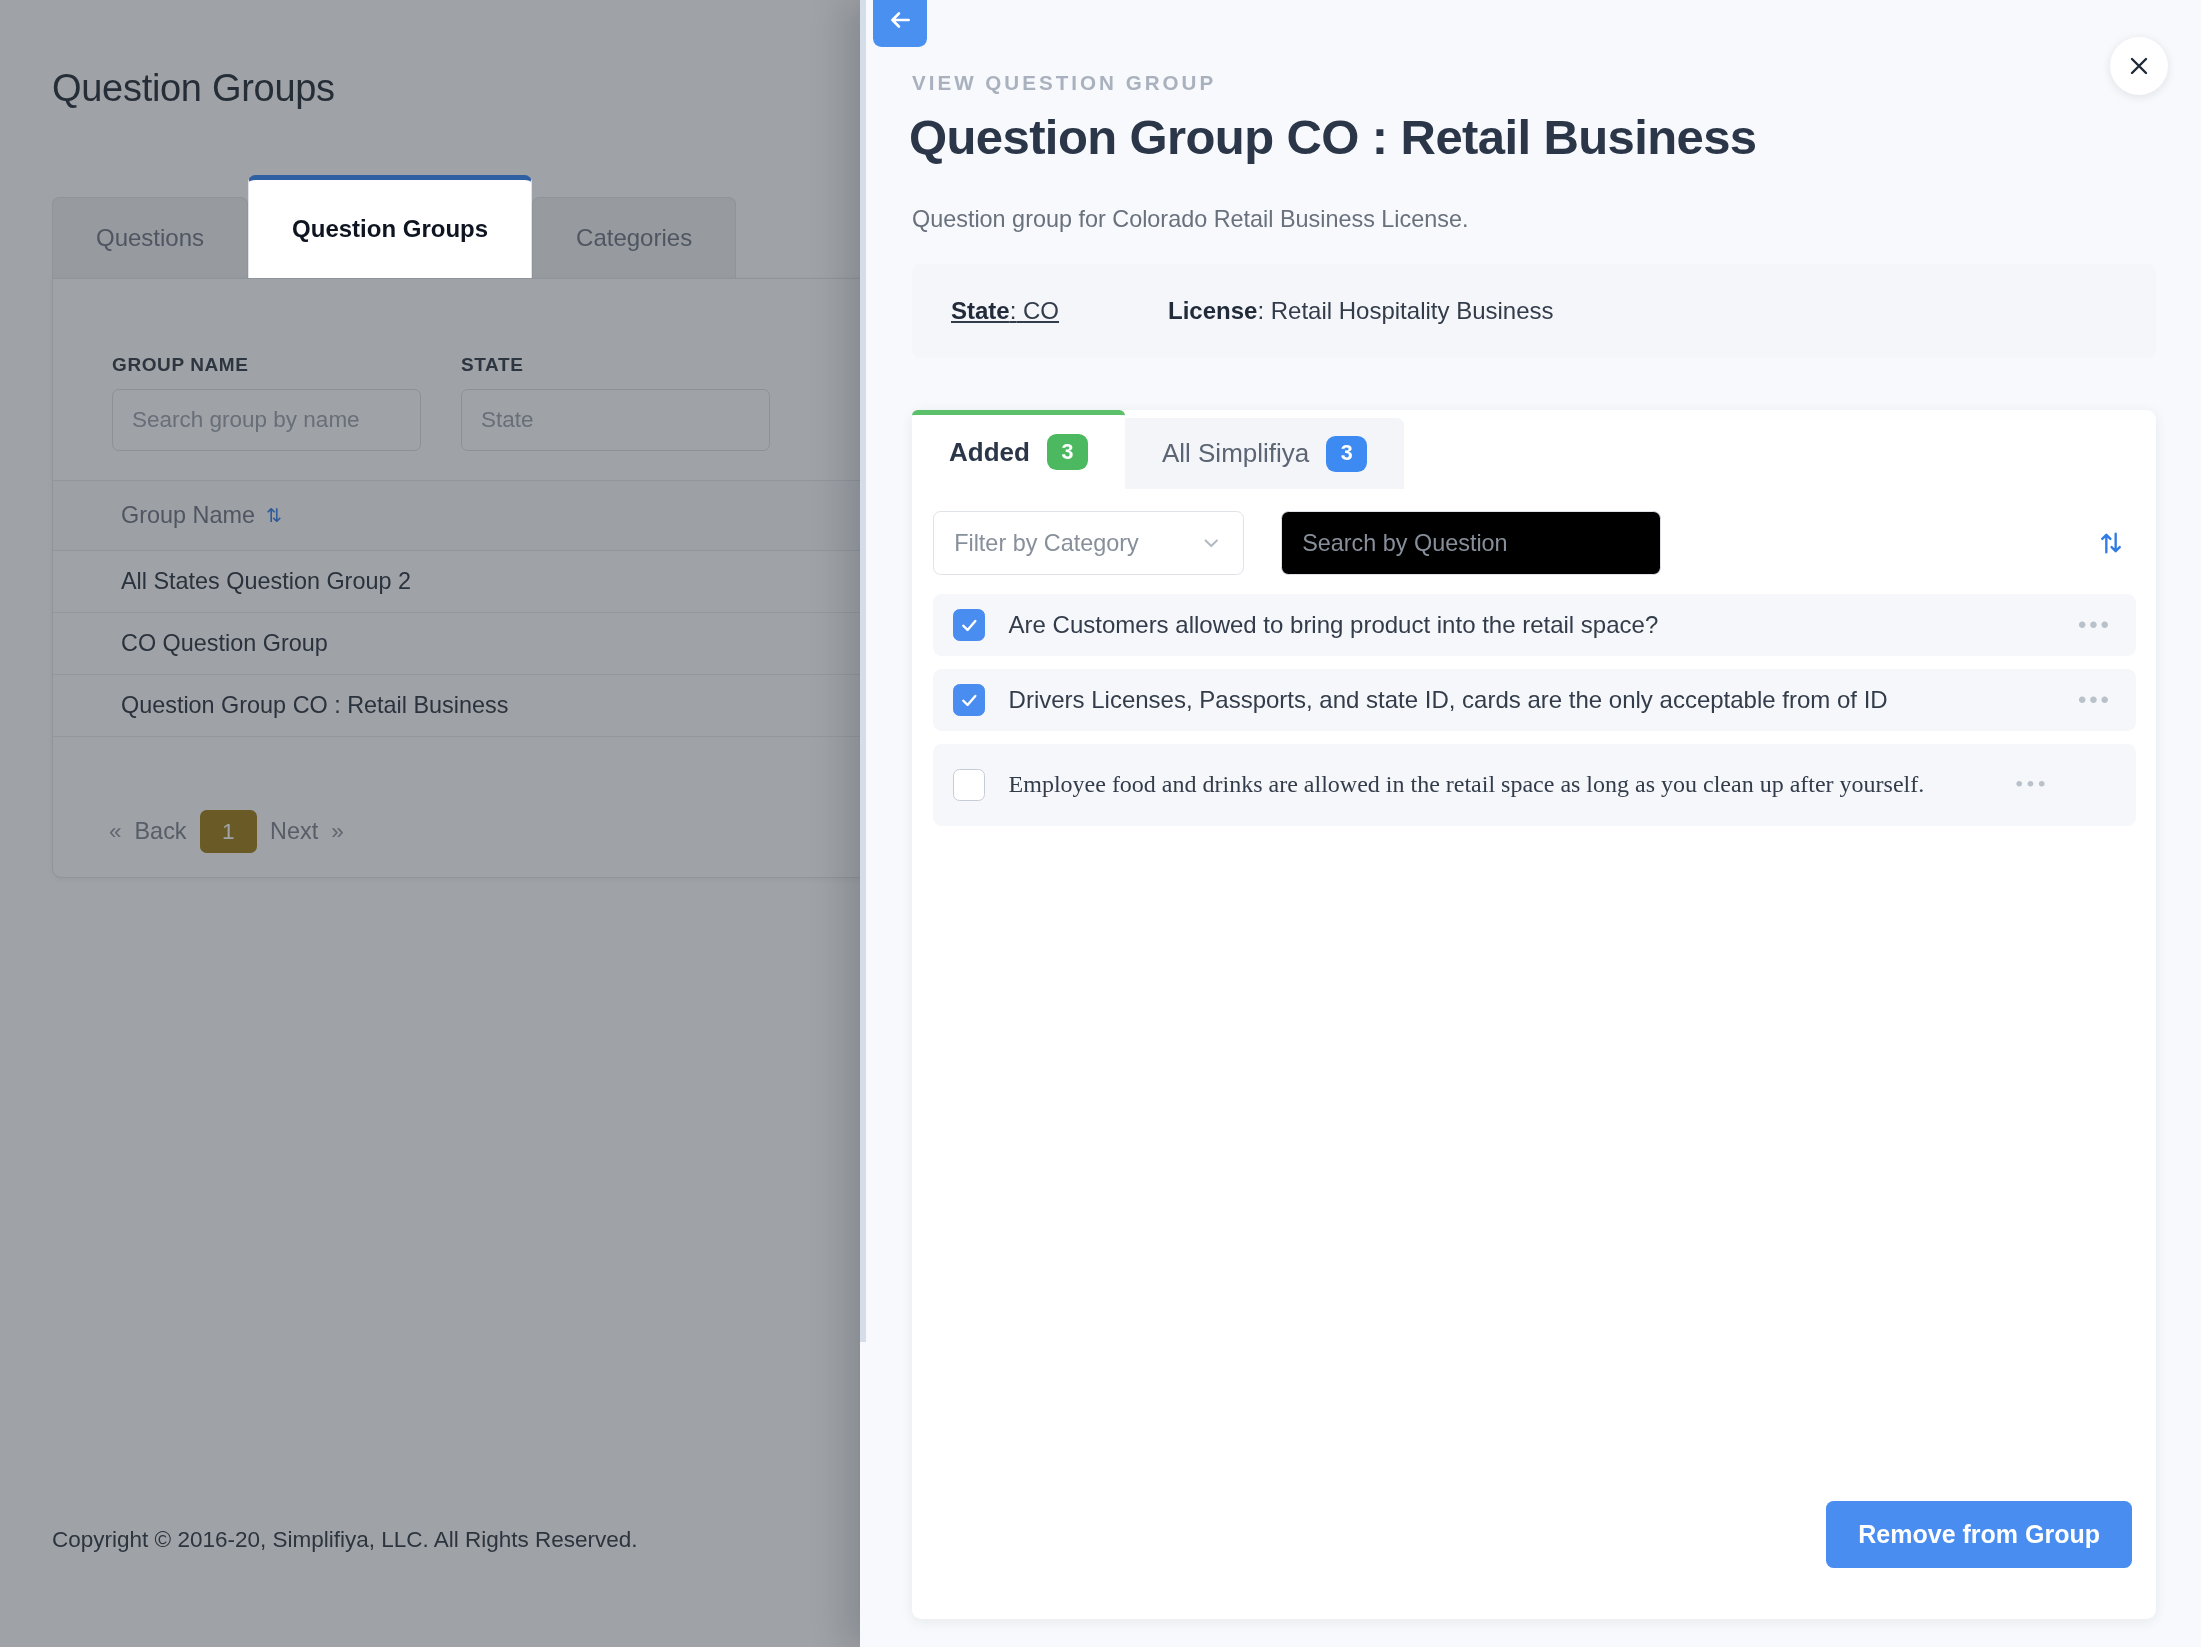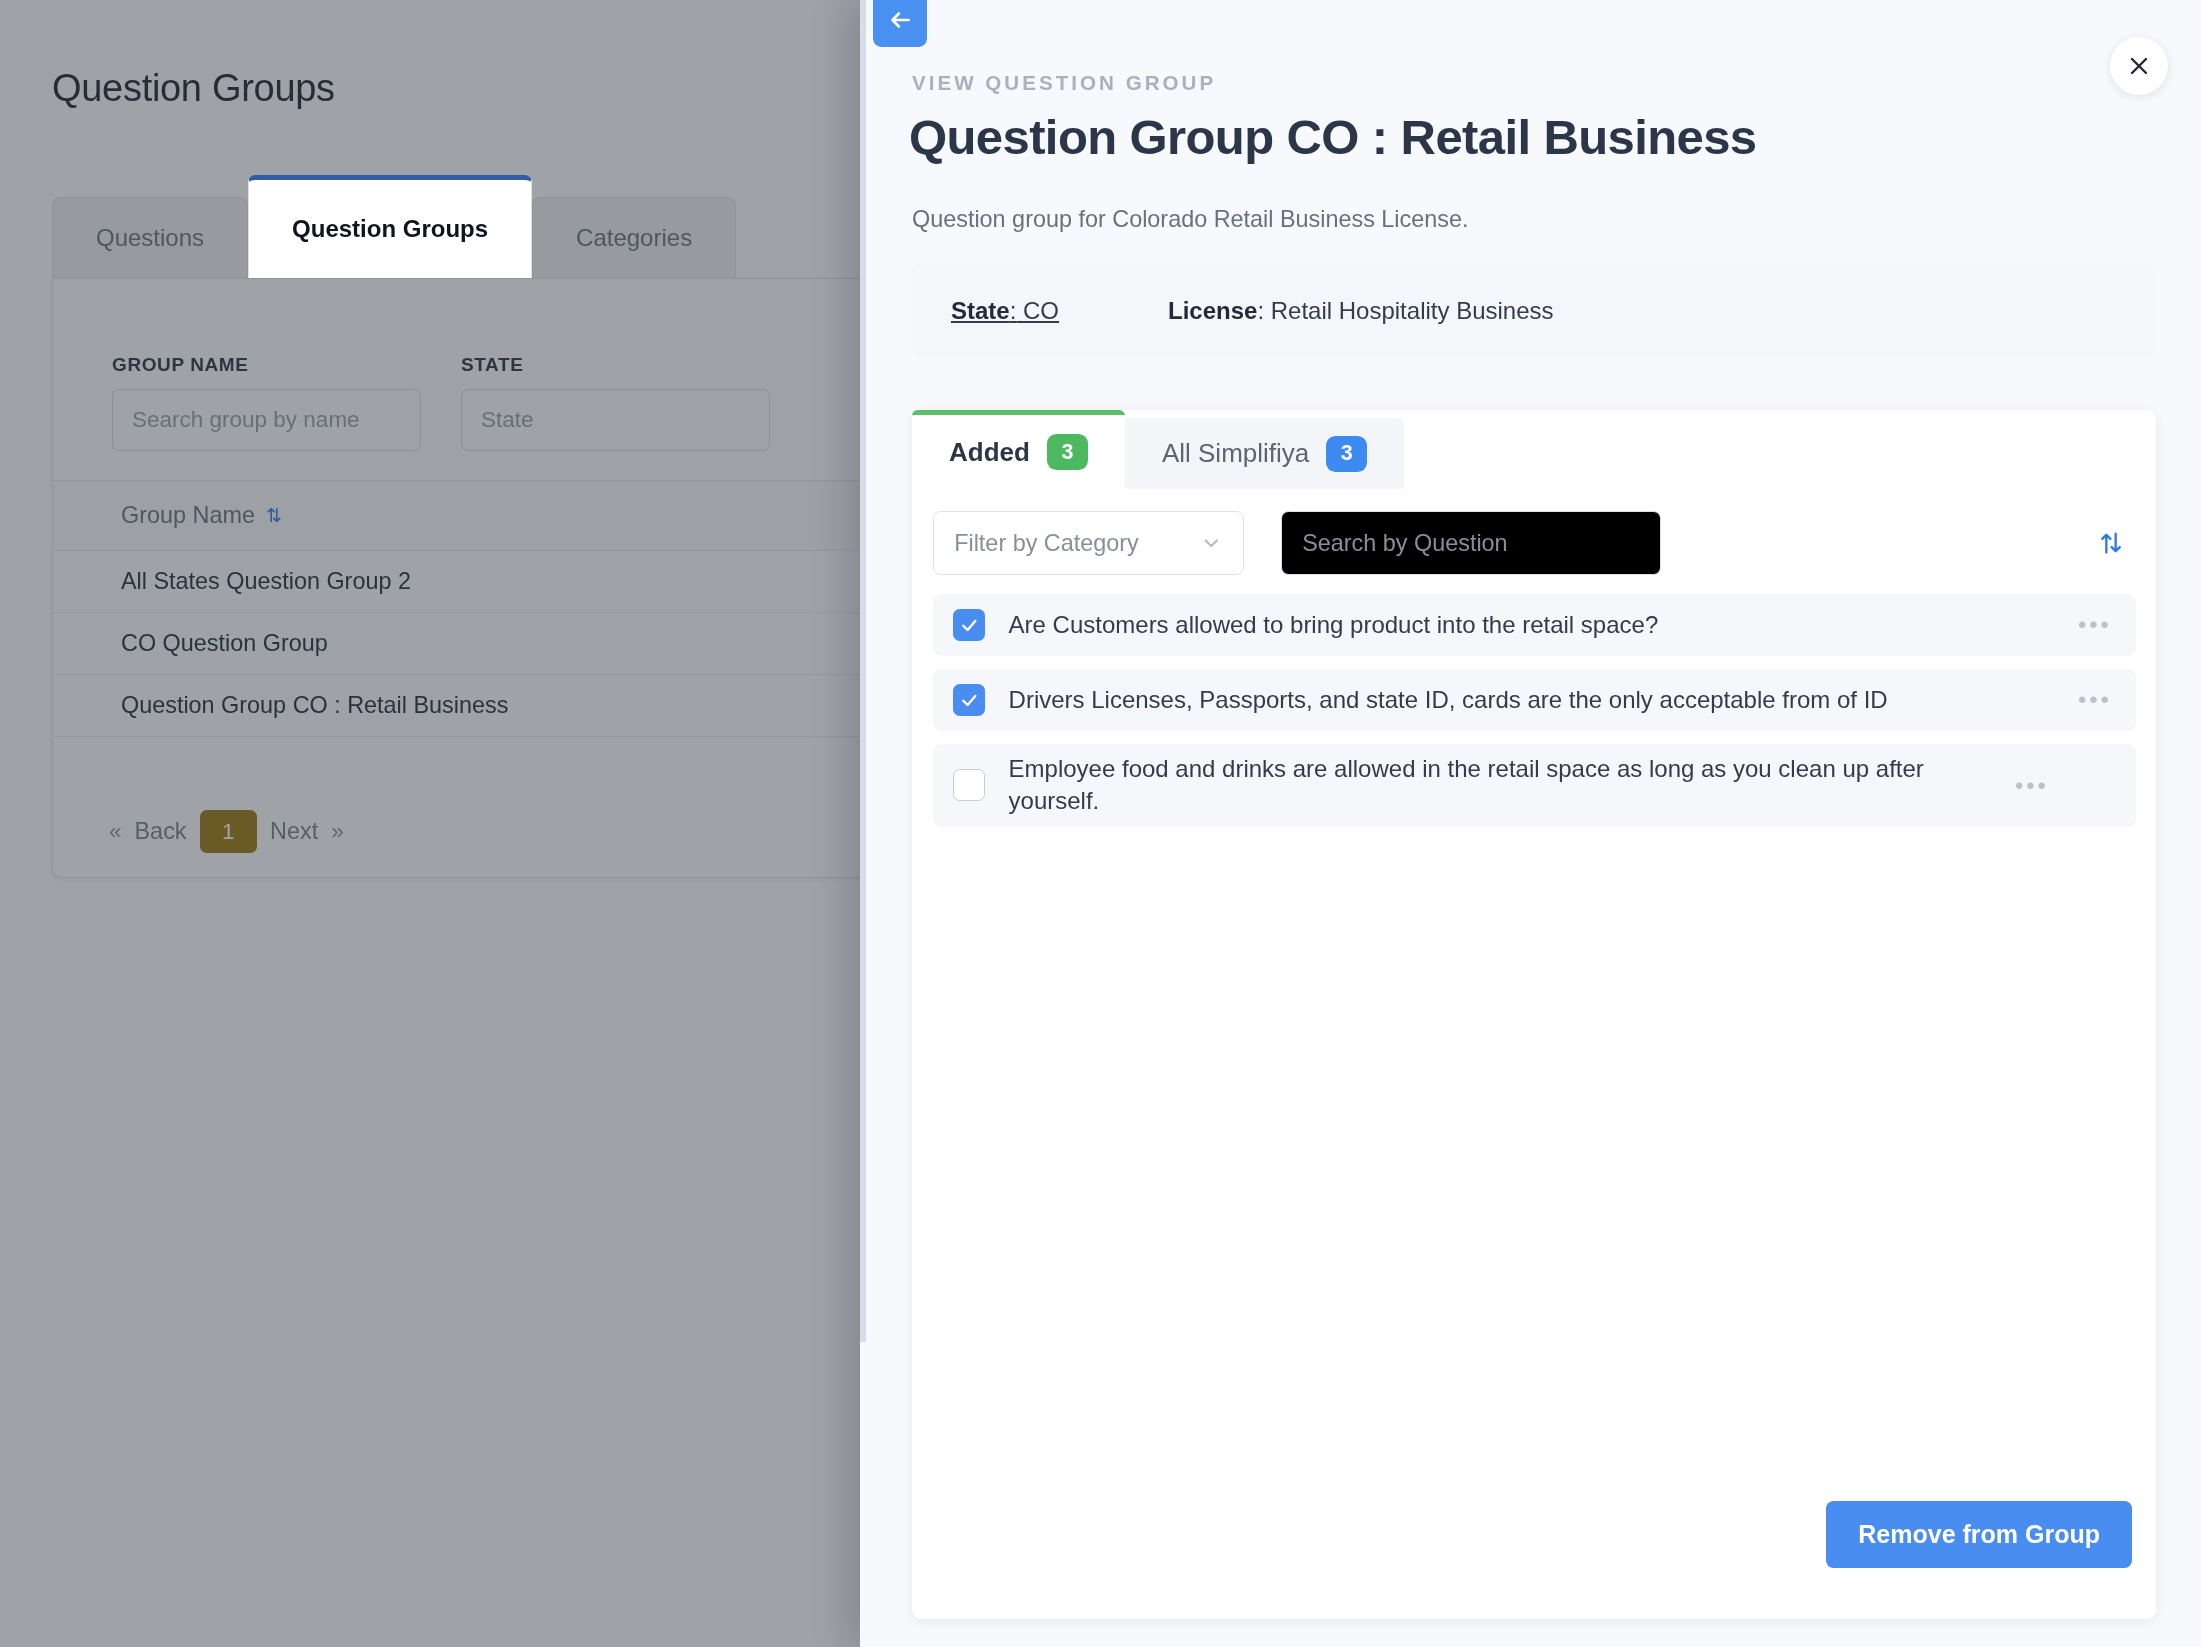--- a/index.html
+++ b/index.html
@@ -367,21 +367,21 @@
   }
   .qrow {
     display: flex;
     align-items: center;
     background: #f5f7fa;
     border-radius: 8.4px;
     margin-bottom: 13px;
     min-height: 62px;
     padding: 9.4px 0;
   }
-  .qrow.tall { min-height: 82px; }
+  .qrow.tall { min-height: 82px; font-family: Liberation Serif, serif; }
   .cbx {
     flex: 0 0 auto;
     margin-left: 20.6px;
     width: 32px;
     height: 32px;
     border-radius: 6.6px;
     border: 0.9px solid #c7cdd6;
     background: #ffffff;
     display: flex;
     align-items: center;
@@ -456,20 +456,21 @@
 
       <div id="bg-pagination">
         <span class="pg-chev">«</span>
         <span>Back</span>
         <span class="pg-num">1</span>
         <span>Next</span>
         <span class="pg-chev">»</span>
       </div>
     </div>
 
+    <div id="bg-footer">Copyright © 2016-20, Simplifiya, LLC. All Rights Reserved.</div>
   </div>
 </div>
 
 <div id="scrim"></div>
 
 <div id="drawer">
   <div id="drawer-strip"></div>
 
   <div id="back-button">
     <svg width="26" height="26" viewBox="0 0 24 24">

